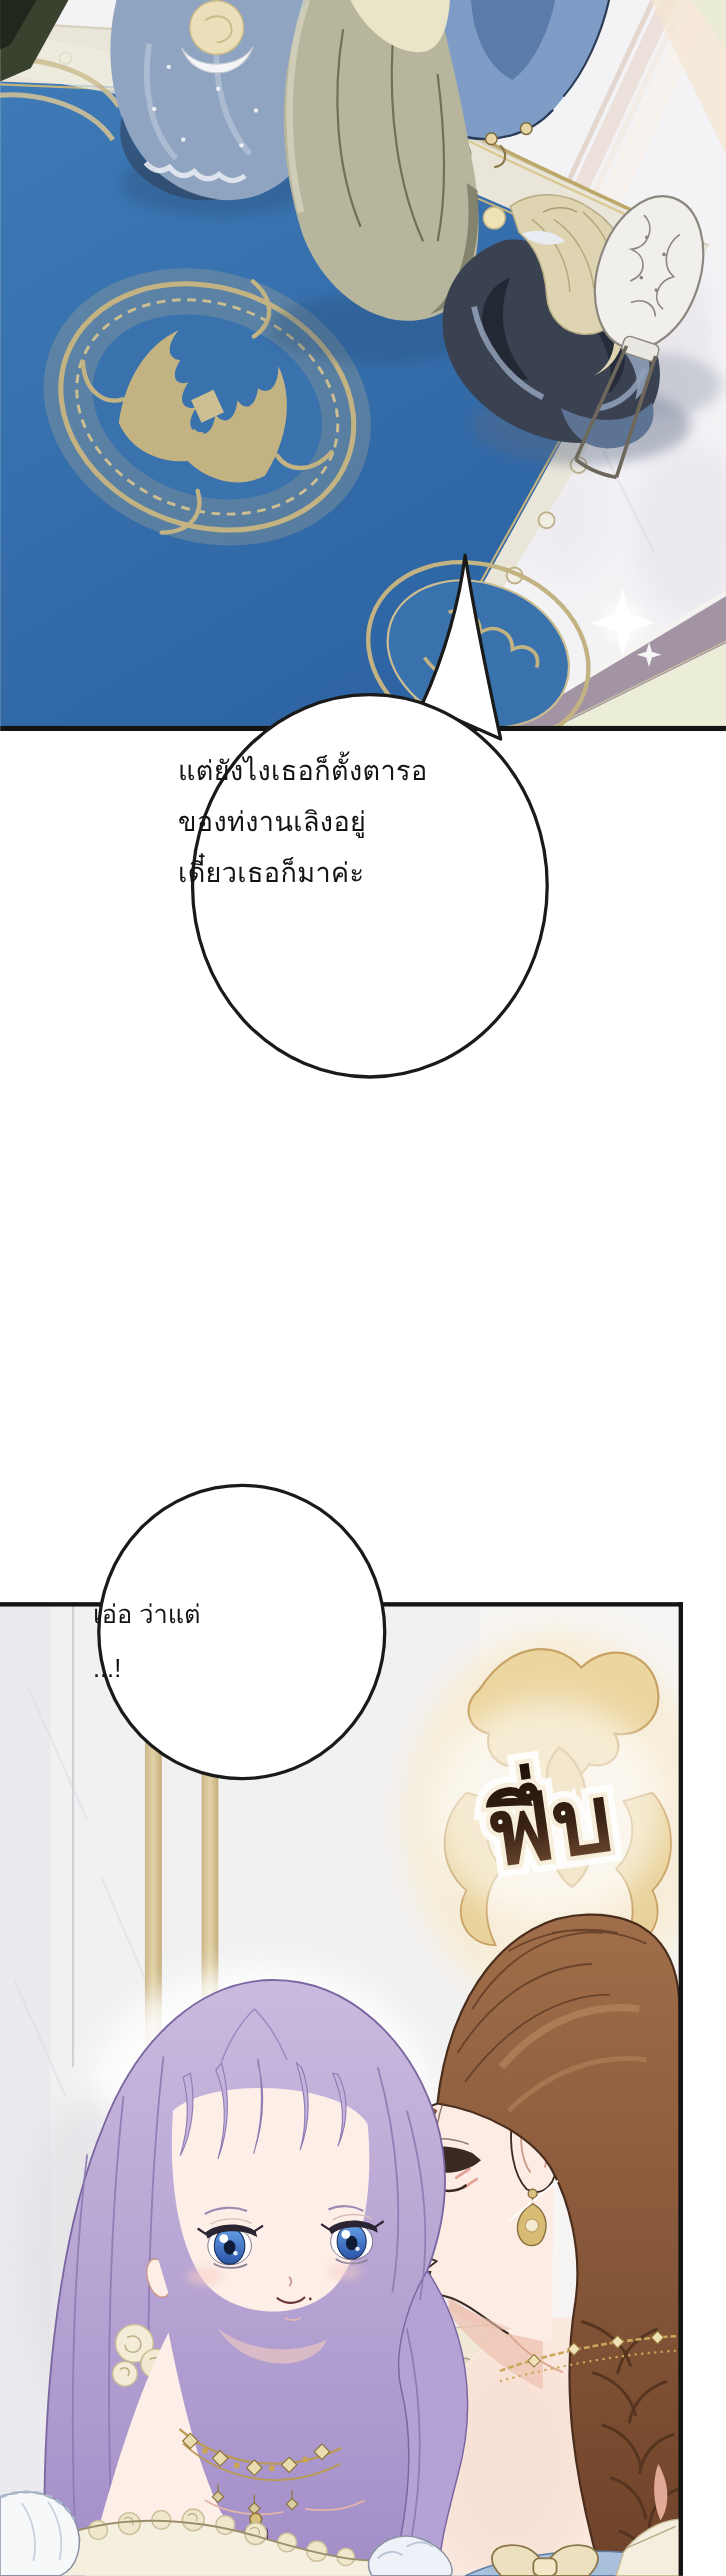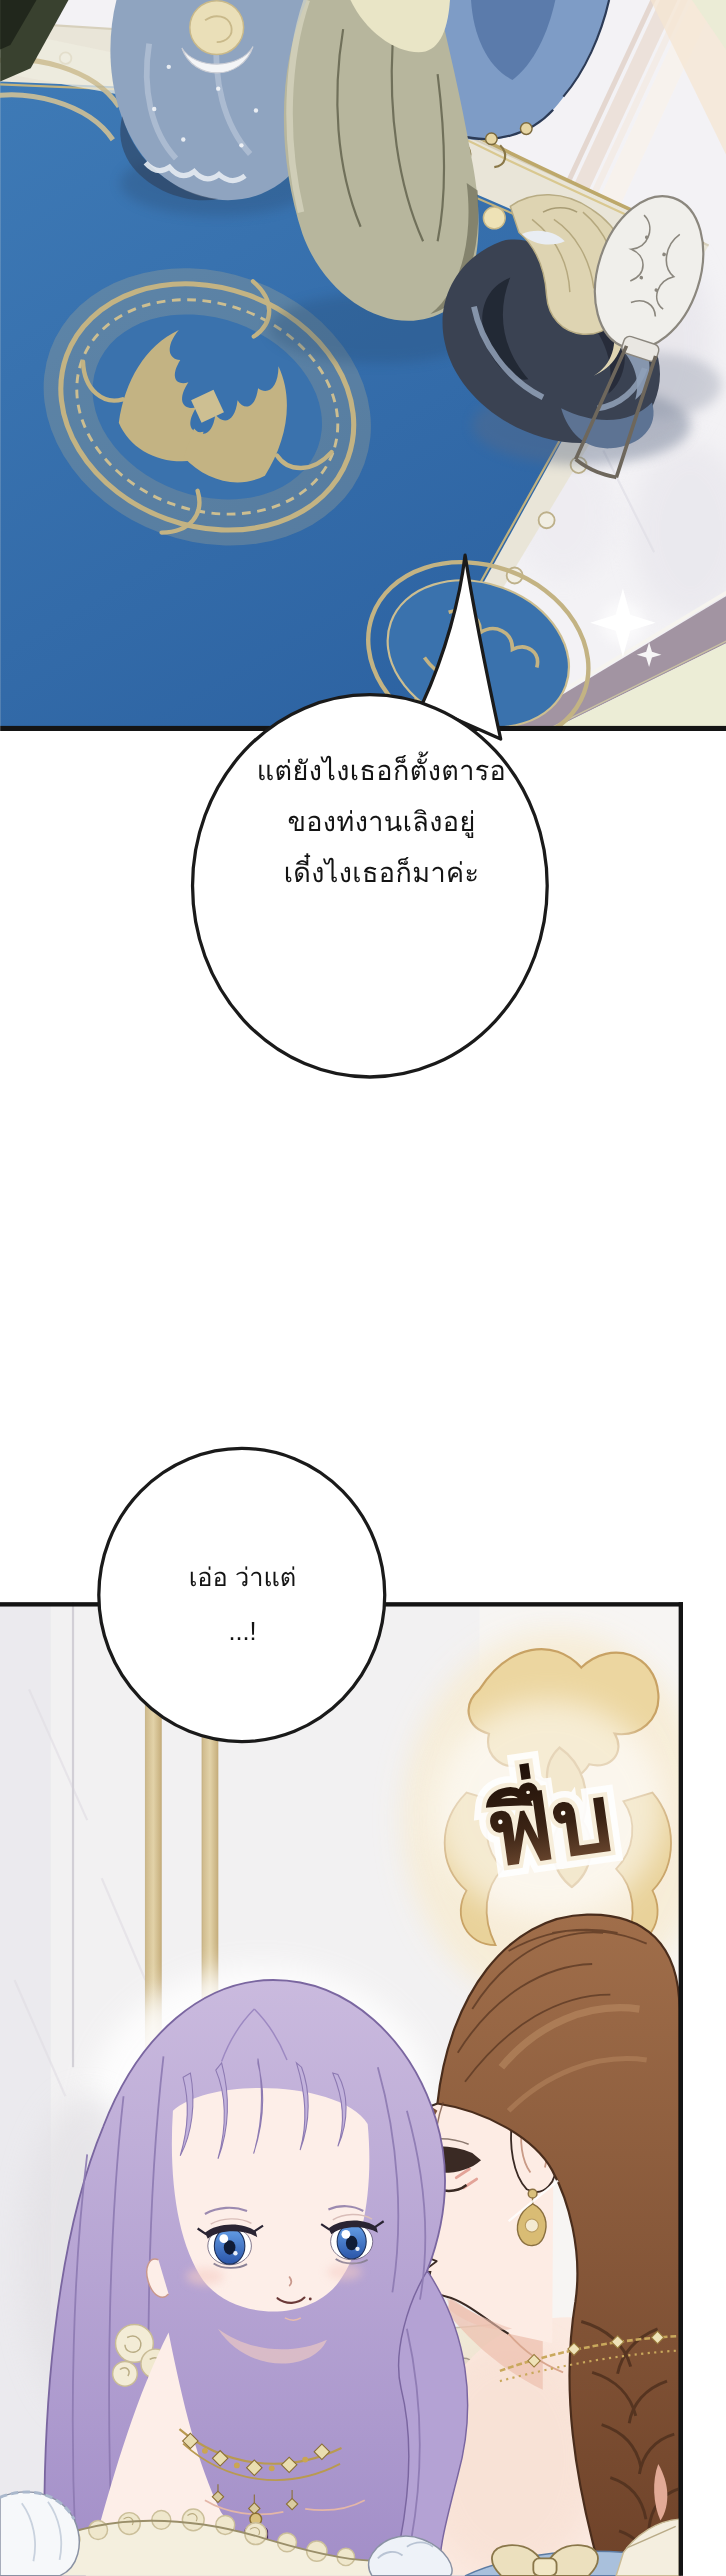--- a/index.html
+++ b/index.html
@@ -2,21 +2,21 @@
 <html style="font-size:11.6px"><head>
 <meta charset="utf-8">
 <style>
   html,body{margin:0;padding:0;background:#ffffff}
   .page{position:relative;width:727px;height:2576px;background:#ffffff;overflow:hidden;
         font-family:"Liberation Sans",sans-serif}
   .panel{position:absolute;overflow:hidden;z-index:1}
   .panel svg{display:block}
   .bubble{position:absolute;z-index:3}
   .bubble svg{position:absolute;left:0;top:0}
-  .bubble-text{position:absolute;left:0;right:0;text-align:center;color:#141414;
+  .bubble-text{position:absolute;left:0;right:0;text-align:left;color:#141414;
                font-weight:500;z-index:2}
   .b1-text{top:202px;font-size:27px;line-height:51px;letter-spacing:0.4px}
   .b2-text{top:106px;font-size:25.4px;line-height:54px}
   .sfx-text{font-family:"Liberation Sans",sans-serif;font-size:128px;font-weight:700}
 </style>
 </head>
 <body>
 
 <div class="page">
 
@@ -465,25 +465,25 @@
   </section>
 
   <div class="bubble" style="left:178px;top:544px;width:407px;height:542px">
     <svg width="407" height="542" viewBox="0 0 560 745">
       <path d="M395,15 C388,75 368,150 336,220 L444,268 C424,175 406,85 395,15 Z" fill="#ffffff" stroke="#1a1a1a" stroke-width="4.5" stroke-linejoin="round"></path>
       <ellipse cx="264" cy="470" rx="244" ry="263" fill="#ffffff" stroke="#1a1a1a" stroke-width="4.5"></ellipse>
     </svg>
     <div class="bubble-text b1-text">
       <div>แต่ยังไงเธอก็ตั้งตารอ</div>
       <div>ของท่งานเลิงอยู่</div>
-      <div>เดี๋งไงเธอก็มาค่ะ</div>
+      <div>เดี๋ยวเธอก็มาค่ะ</div>
     </div>
   </div>
 
-  <div class="bubble" style="left:93px;top:1444px;width:299px;height:302px">
+  <div class="bubble" style="left:93px;top:1481px;width:299px;height:302px">
     <svg width="299" height="302" viewBox="0 0 412 416">
       <ellipse cx="205" cy="208" rx="197" ry="202" fill="#ffffff" stroke="#1a1a1a" stroke-width="4.5"></ellipse>
     </svg>
     <div class="bubble-text b2-text">
       <div>เอ่อ ว่าแต่</div>
       <div>...!</div>
     </div>
   </div>
 
 </div>

